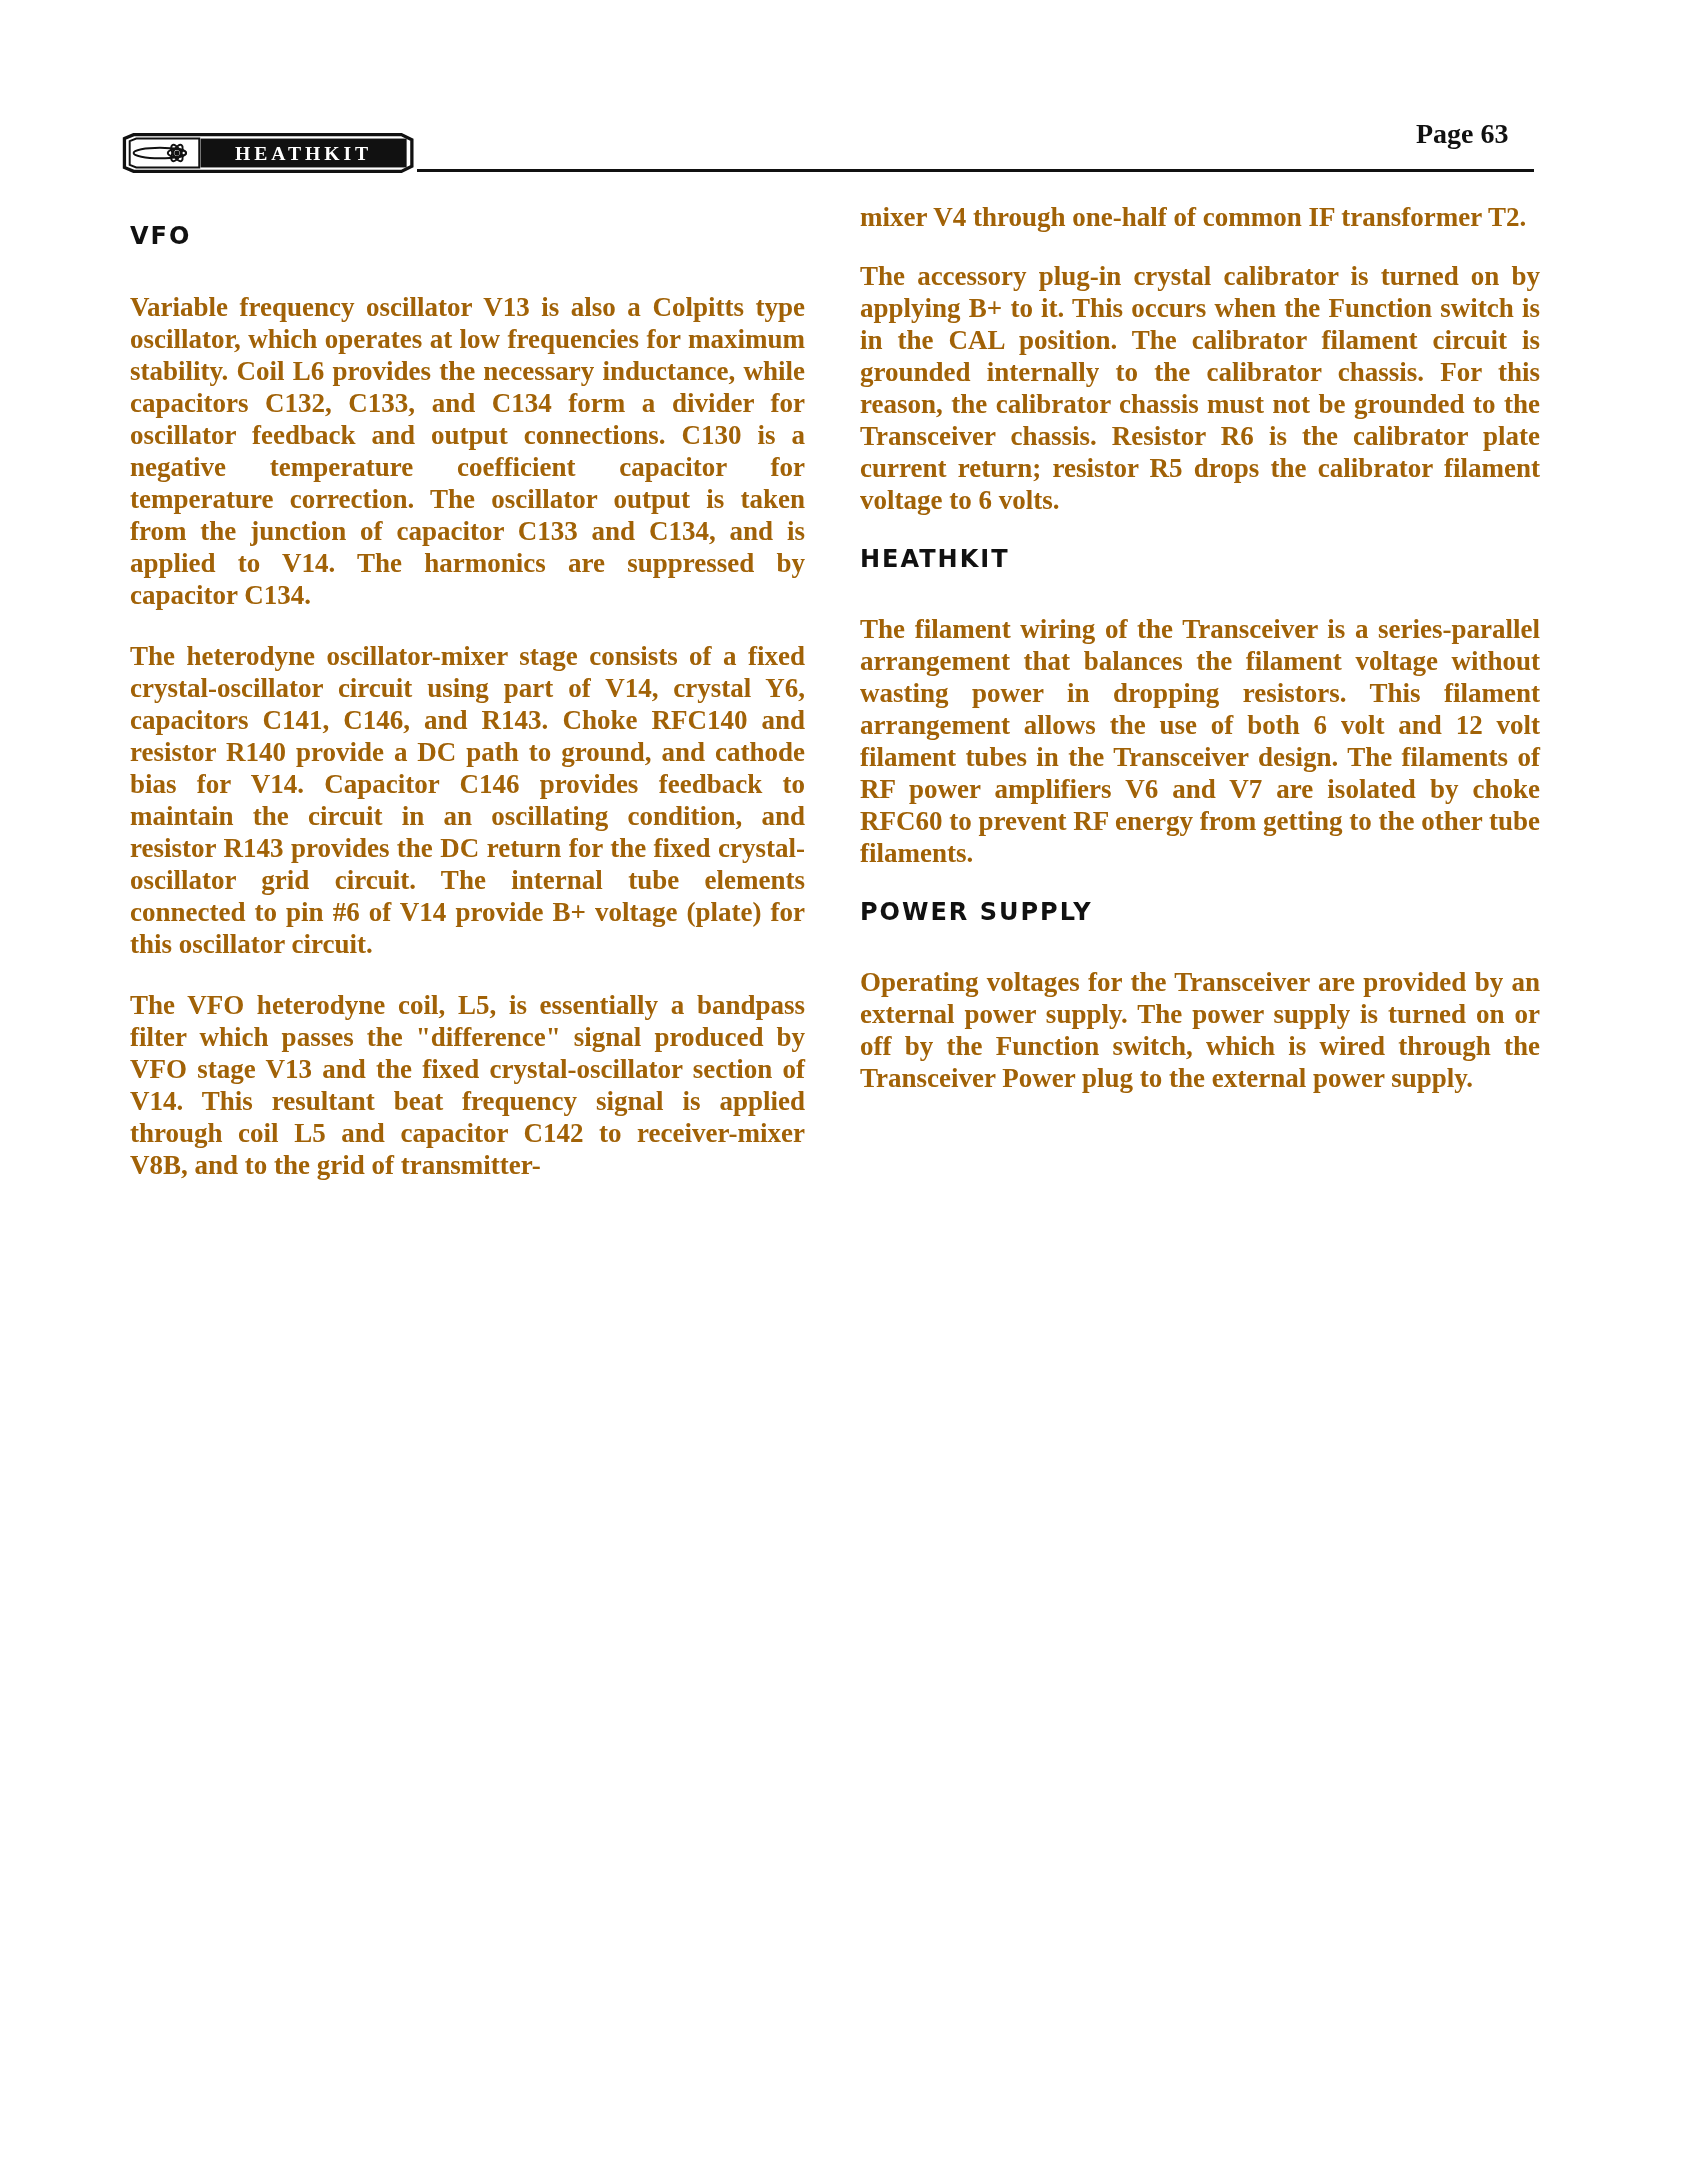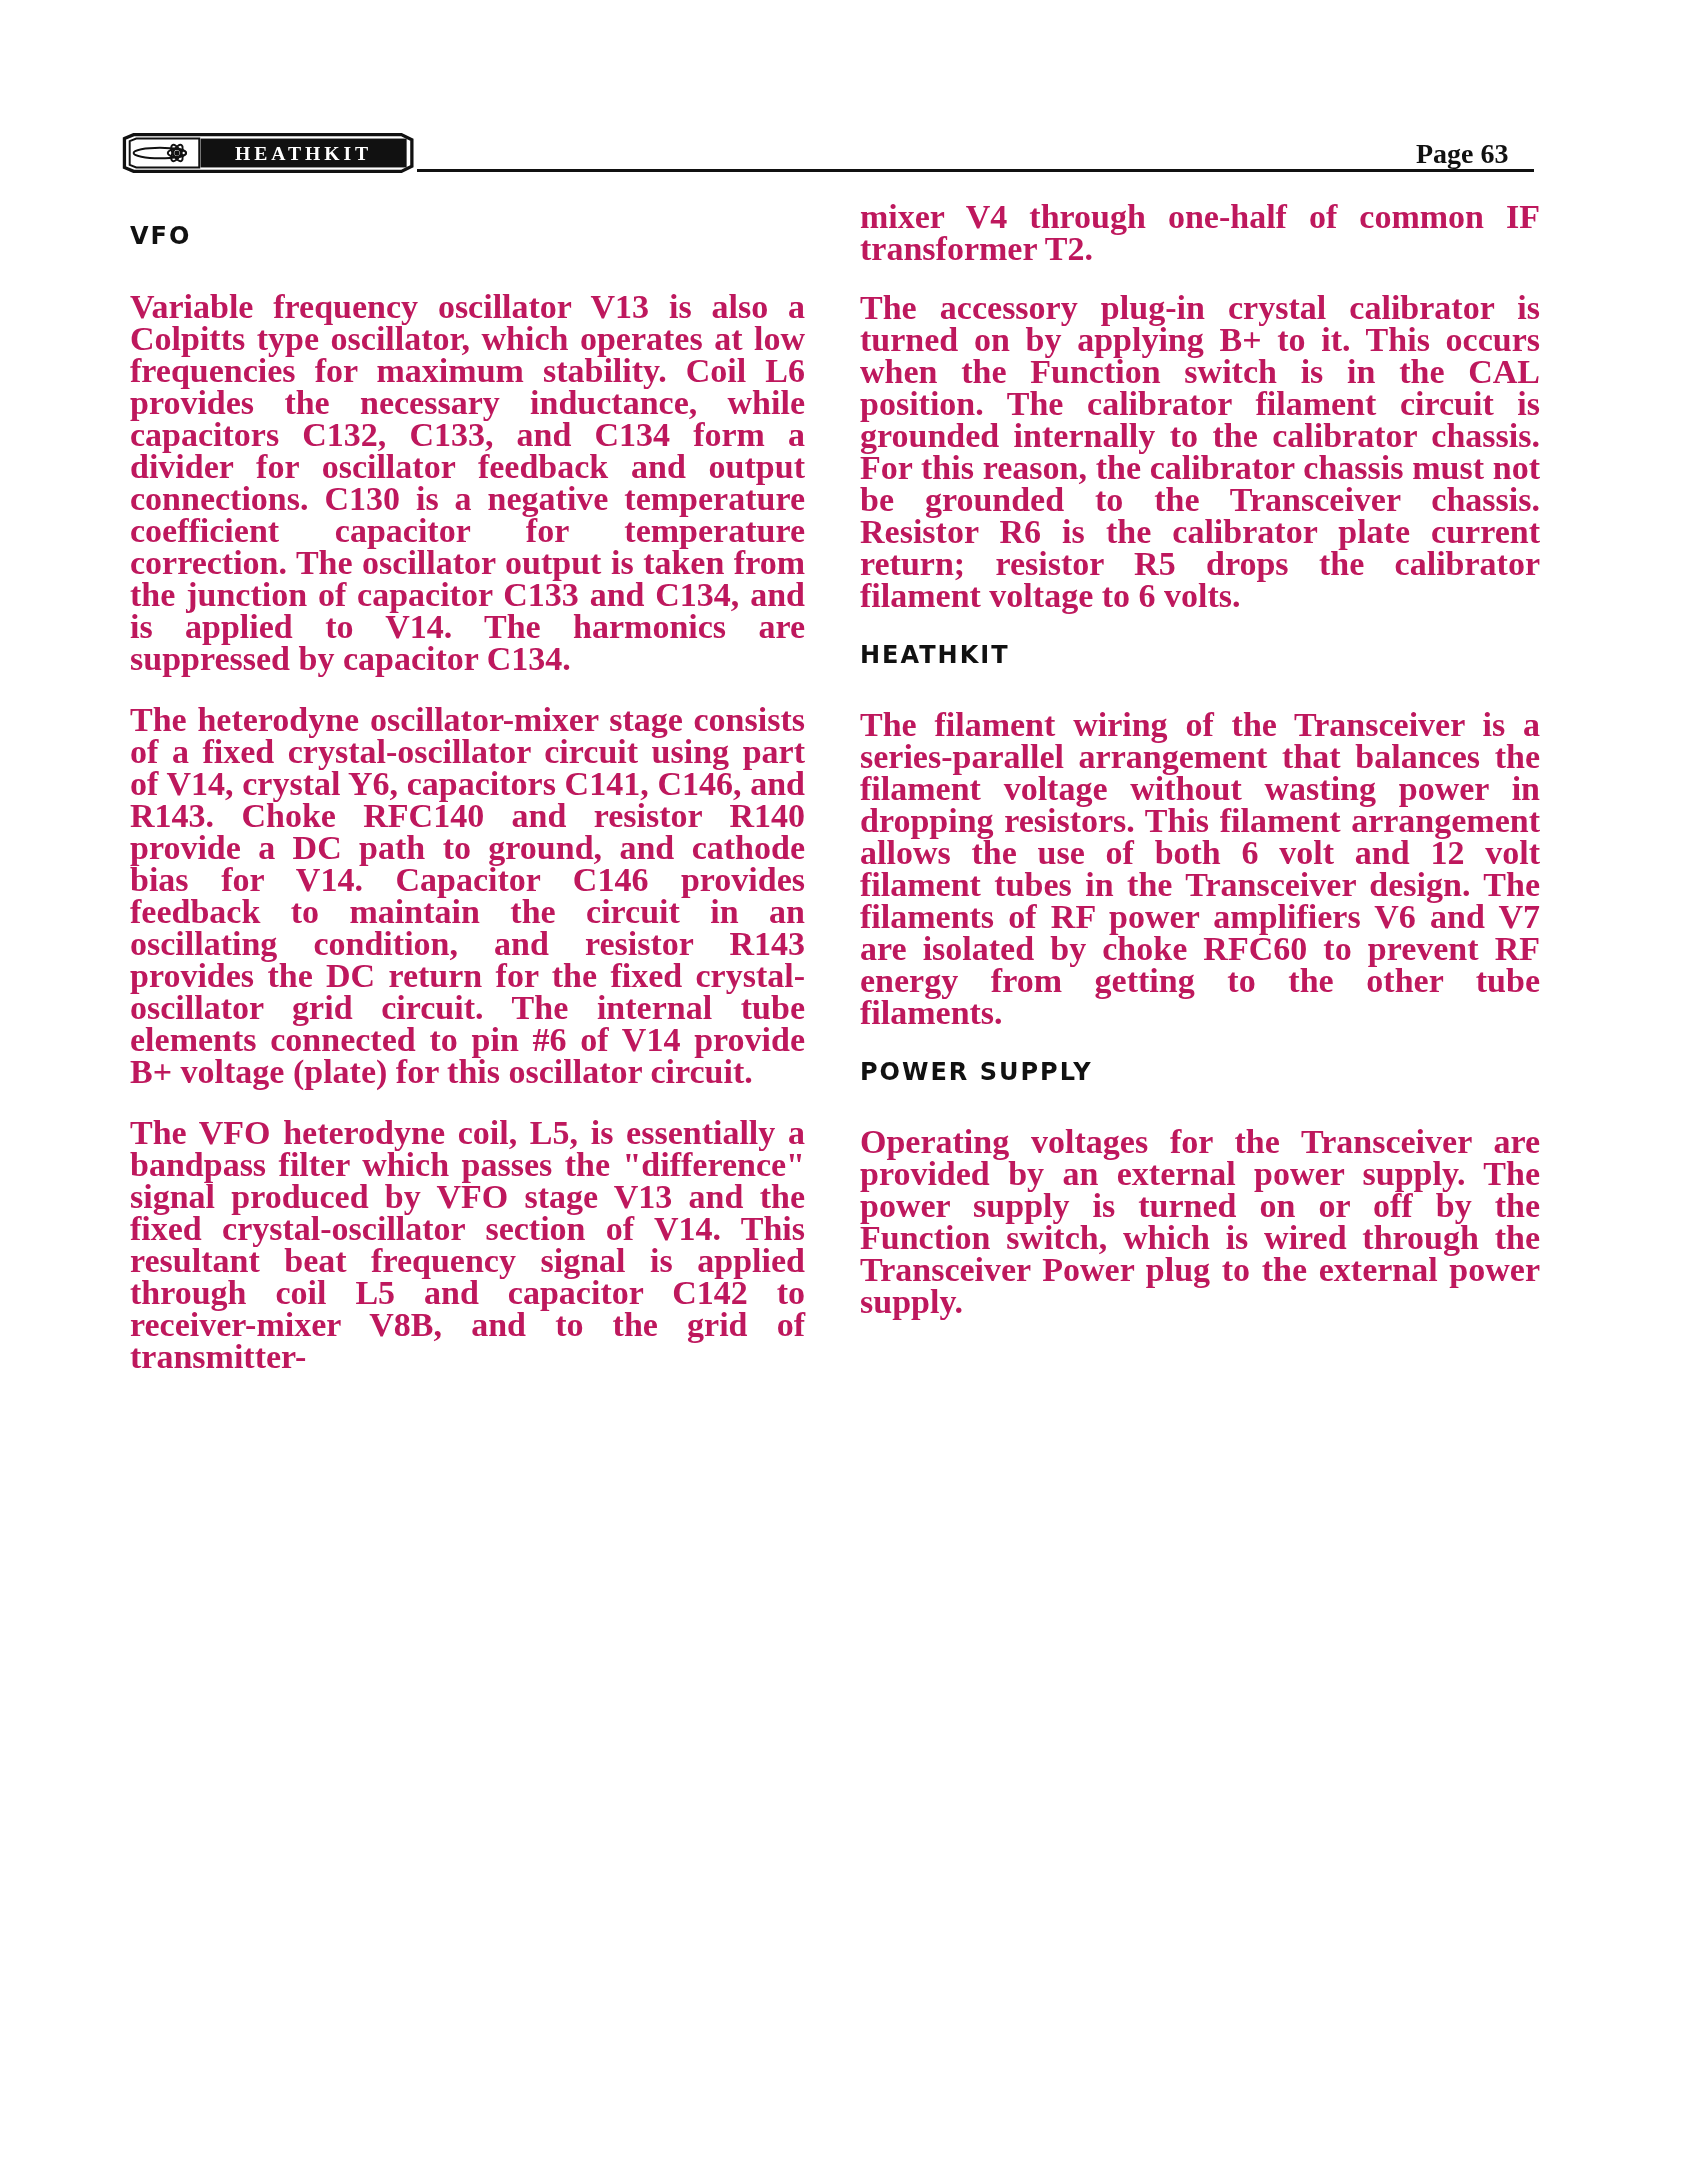--- a/index.html
+++ b/index.html
@@ -1,37 +1,37 @@
 <!DOCTYPE html>
 <html style="font-size:10.6px"><head>
 <meta charset="utf-8">
 <style>
   html, body { margin: 0; padding: 0; background: #ffffff; }
   body { width: 1688px; height: 2183px; position: relative; overflow: hidden; color: #111; }
   .page-number {
     position: absolute; left: 1416px; top: 118px;
-    font-family: "Liberation Serif", serif; font-size: 28px; font-weight: bold; color: #111; margin-top: 20px;
+    font-family: "Liberation Serif", serif; font-size: 28px; font-weight: bold; color: #111;
   }
   .header-rule {
     position: absolute; left: 417px; top: 169px; width: 1117px; height: 3.3px; background: #111;
   }
   .logo {
     position: absolute; left: 118px; top: 132px; width: 299px; height: 42px;
   }
   .logo svg { width: 100%; height: 100%; display: block; }
   .column { position: absolute; top: 199px; width: 675px; }
   .col-left { left: 130px; }
   .col-right { left: 860px; top: 201px; width: 680px; }
   .section-heading {
     font-family: "DejaVu Sans", sans-serif; font-weight: bold; font-size: 24px;
     letter-spacing: 2px; margin: 21px 0 40px 0; color: #111;
   }
   .body-text {
-    font-family: "Liberation Serif", serif; font-weight: bold; font-size: 34px;
-    line-height: 32px; text-align: justify; margin: 0 0 29px 0; color: #be185d;
+    font-family: "Liberation Serif", serif; font-weight: bold; font-size: 27px;
+    line-height: 32px; text-align: justify; margin: 0 0 29px 0; color: #a16207;
   }
   .col-left .section-heading:first-child { margin-top: 22.5px; margin-bottom: 41px; }
   .col-right .body-text:first-child { margin-bottom: 26.5px; }
 </style>
 </head>
 <body>
 
 <div class="logo">
   <svg viewBox="0 0 452 64">
     <polygon points="8,10 22,4 430,4 446,12 446,52 430,60 22,60 8,54" fill="#fff" stroke="#111" stroke-width="5"></polygon>

